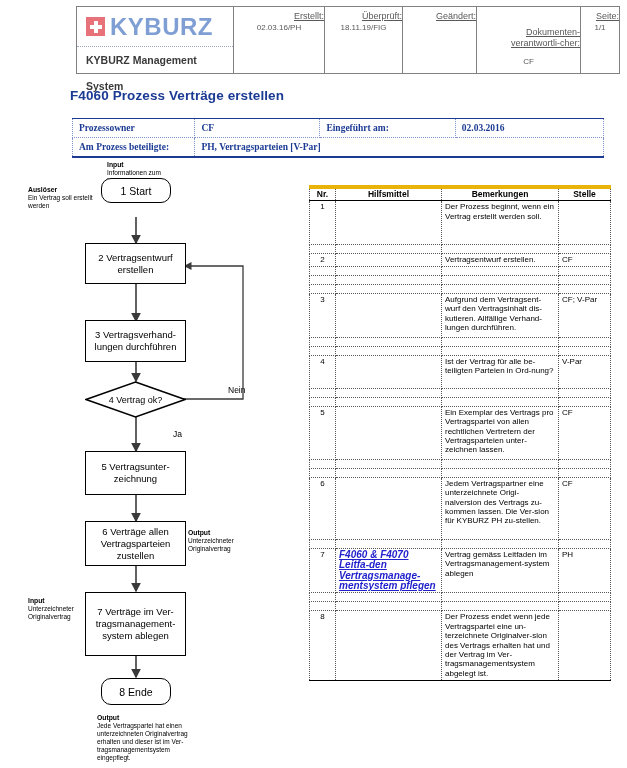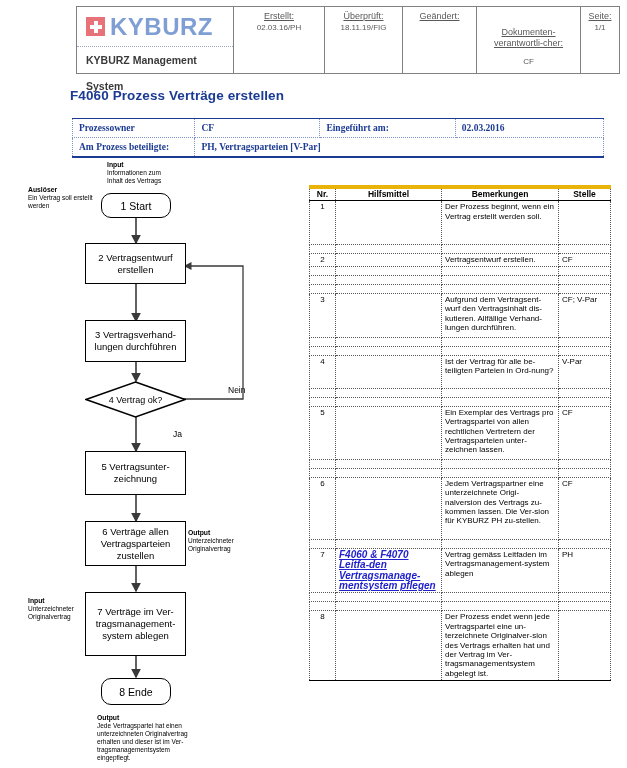--- a/index.html
+++ b/index.html
@@ -31,21 +31,21 @@
   .hdr-cell:last-child { border-right: none; }
   .hdr-logo { width: 157px; padding: 0; }
   .hdr-erstellt { width: 91px; }
   .hdr-geprueft { width: 78px; }
   .hdr-geaendert { width: 74px; }
   .hdr-verantw { width: 104px; }
   .hdr-seite { width: 38px; }
 
   .hdr-label {
     display: block;
-    text-align: center;
+    text-align: right;
     font-size: 9px;
     color: #595959;
     text-decoration: underline;
     margin-top: 4px;
     line-height: 11px;
   }
   .hdr-value {
     display: block;
     text-align: center;
     font-size: 8px;
@@ -303,21 +303,21 @@
   </div>
   <div class="note" style="left:28px; top:597px; width:66px;">
     <b>Input</b><br>
     <span>Unterzeichneter Originalvertrag</span>
   </div>
   <div class="note" style="left:97px; top:714px; width:92px;">
     <b>Output</b><br>
     <span>Jede Vertragspartei hat einen unterzeichneten Originalvertrag erhalten und dieser ist im Ver-tragsmanagementsystem eingepflegt.</span>
   </div>
 
-  <div class="node term" style="left:101px; top:193px; width:70px; height:25px;">1 Start</div>
+  <div class="node term" style="left:101px; top:178px; width:70px; height:25px;">1 Start</div>
 
   <div class="node" style="left:85px; top:243px; width:101px; height:41px;">2 Vertragsentwurf erstellen</div>
 
   <div class="node" style="left:85px; top:320px; width:101px; height:42px;">3 Vertragsverhand-lungen durchführen</div>
 
   <div class="diamond" style="left:85px; top:381px; width:101px; height:37px;">
     <svg class="dshape" viewBox="0 0 101 37" preserveAspectRatio="none">
       <polygon points="50.5,1 100,18.5 50.5,36 1,18.5" fill="#fff" stroke="#000" stroke-width="1.4"></polygon>
     </svg>
     <span class="dtext">4 Vertrag ok?</span>

